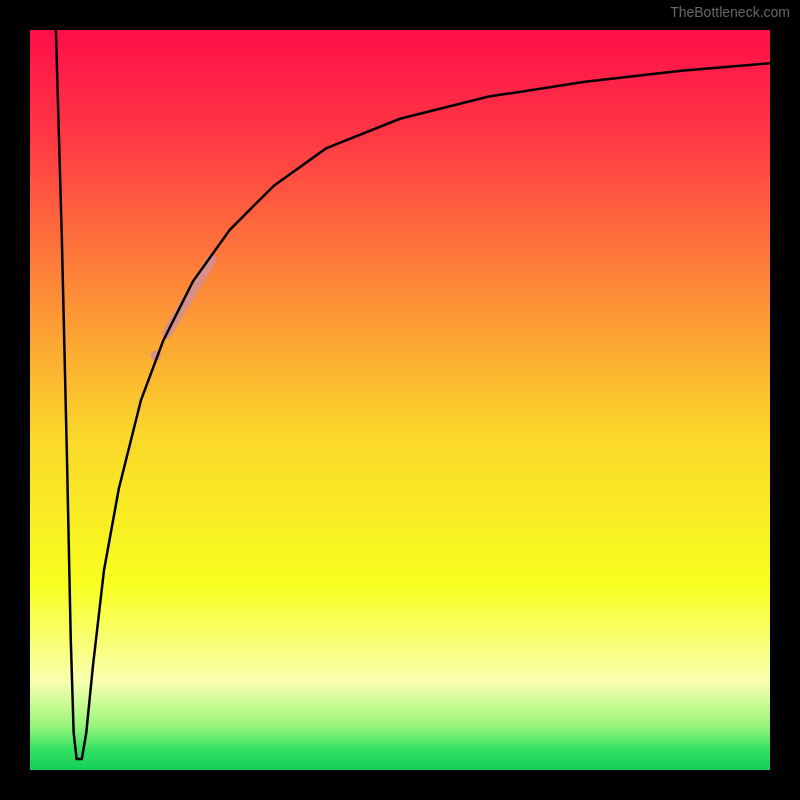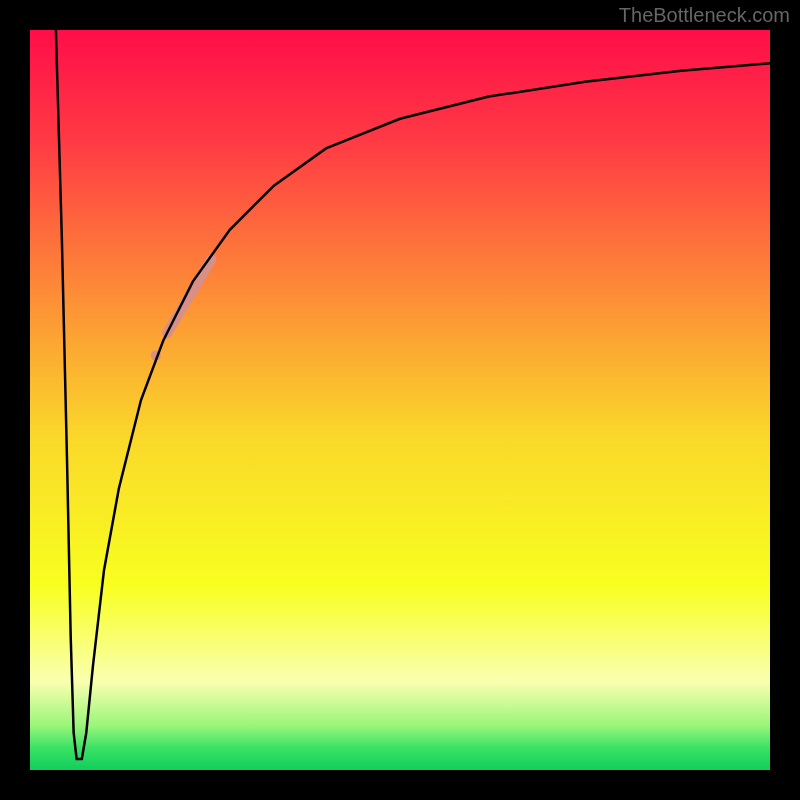--- a/index.html
+++ b/index.html
@@ -15,21 +15,21 @@
       top: 0;
       left: 0;
       width: 800px;
       height: 800px;
     }
     .watermark {
       position: absolute;
       top: 4px;
       right: 10px;
       color: #666;
-      font-size: 20px;
+      font-size: 14px;
       font-family: Arial, sans-serif;
       z-index: 10;
     }
     svg {
       display: block;
     }
   </style>
 </head>
 <body>
 

